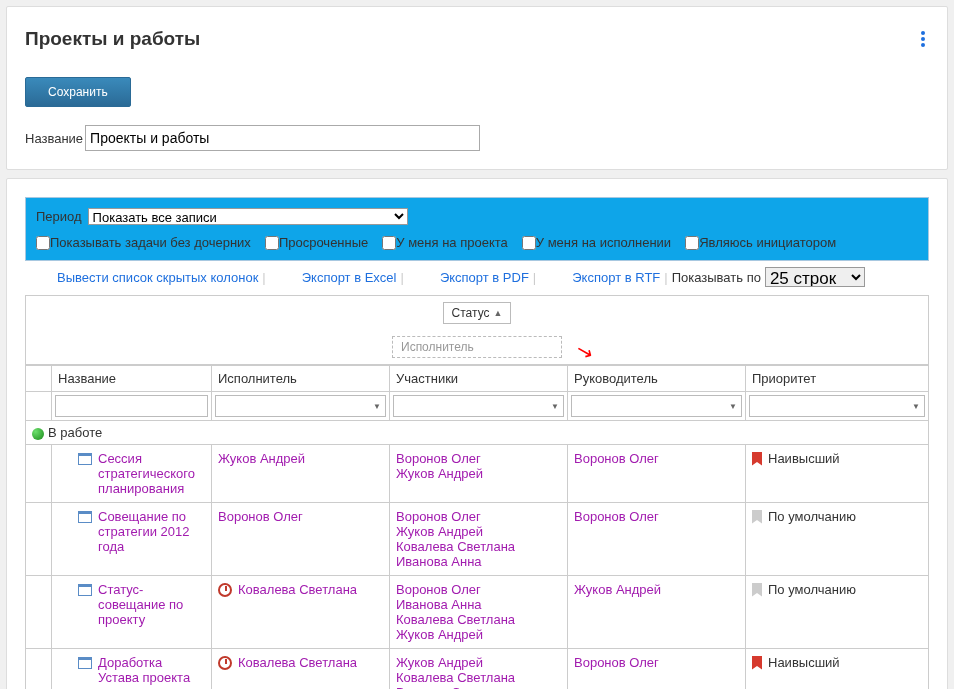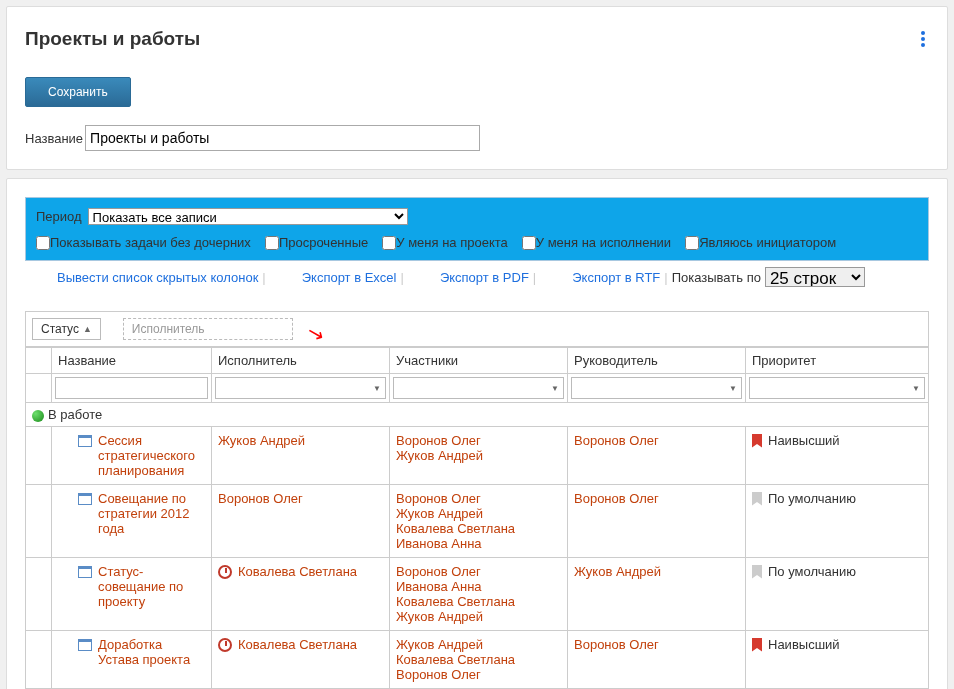--- a/index.html
+++ b/index.html
@@ -17,37 +17,37 @@
 .filter-top { display: flex; align-items: center; margin-bottom: 10px; }
 .filter-top label { margin-right: 6px; }
 .filter-top select { height: 17px; width: 320px; border: 1px solid #999; font-size: 13px; background: #fff; }
 .filter-checks { display: flex; gap: 14px; flex-wrap: wrap; }
 .filter-checks label { display: flex; align-items: flex-end; cursor: pointer; }
 .filter-checks input { width: 14px; height: 14px; }
 .toolbar { display: flex; align-items: center; gap: 4px; padding: 4px 0; }
 .toolbar a { color: #1e6fde; text-decoration: none; font-size: 13px; cursor: pointer; margin-left: 32px; }
 .toolbar .sep { color: #ccc; }
 .toolbar select { height: 20px; border: 1px solid #999; font-size: 17px; width: 100px; }
-.group-panel { border: 1px solid #ccc; padding: 6px; display: flex; align-items: center; gap: 22px; margin-top: 20px; }
+.group-panel { border: 1px solid #ccc; padding: 6px; display: flex; align-items: center; gap: 12px; margin-top: 4px; flex-direction: column; }
 .group-chip { display: inline-flex; align-items: center; border: 1px solid #bbb; background: #fff; padding: 3px 8px; font-size: 12px; gap: 4px; }
 .group-chip .arrow { font-size: 9px; color: #666; }
 .group-placeholder { border: 1px dashed #bbb; padding: 3px 8px; color: #999; font-size: 12px; width: 170px; position: relative; }
 .red-arrow { position: absolute; right: -32px; top: 2px; color: red; font-size: 20px; transform: rotate(-15deg); }
 table.grid { width: 100%; border-collapse: collapse; border: 1px solid #ccc; border-top: none; table-layout: fixed; }
 .grid th { background: #fff; border: 1px solid #ccc; padding: 5px 6px; text-align: left; font-weight: normal; font-size: 13px; }
 .grid td { border: 1px solid #ccc; padding: 6px; vertical-align: top; font-size: 13px; }
 .grid td.filter-cell { padding: 3px; background: #fff; }
 .grid td.filter-cell .filter-input { width: 100%; height: 22px; border: 1px solid #bbb; display: flex; align-items: center; justify-content: flex-end; padding-right: 4px; }
 .grid td.filter-cell .filter-input.text { justify-content: flex-start; }
 .drop-arrow { font-size: 8px; color: #666; }
 .group-row td { background: #fff; padding: 4px 6px; }
 .status-dot { width: 12px; height: 12px; border-radius: 50%; display: inline-block; vertical-align: middle; margin-right: 4px; }
 .status-green { background: radial-gradient(circle at 30% 30%, #6de06d, #1a8a1a); }
 .status-done { display: inline-block; width: 13px; height: 13px; background: repeating-conic-gradient(#000 0 25%, #fff 0 50%); background-size: 6px 6px; vertical-align: middle; margin-right: 4px; border: 1px solid #666; }
-.link { color: #c2410c; text-decoration: none; cursor: pointer; }
+.link { color: #a21caf; text-decoration: none; cursor: pointer; }
 .task-cell { display: flex; align-items: flex-start; gap: 6px; padding-left: 20px; }
 .cal-icon { width: 14px; height: 12px; background: #5a8cc6; position: relative; flex-shrink: 0; margin-top: 2px; }
 .cal-icon::before { content: ''; position: absolute; top: 3px; left: 1px; right: 1px; bottom: 1px; background: #fff; }
 .clock-icon { width: 14px; height: 14px; border: 2px solid #c0392b; border-radius: 50%; position: relative; display: inline-block; vertical-align: middle; margin-right: 6px; flex-shrink: 0; }
 .clock-icon::after { content: ''; position: absolute; top: 1px; left: 5px; width: 2px; height: 5px; background: #c0392b; }
 .prio { display: flex; align-items: center; gap: 6px; }
 .bm { width: 10px; height: 14px; display: inline-block; }
 .bm-red { background: #d63a2e; clip-path: polygon(0 0, 100% 0, 100% 100%, 50% 75%, 0 100%); }
 .bm-gray { background: #ccc; clip-path: polygon(0 0, 100% 0, 100% 100%, 50% 75%, 0 100%); }
 .col-expand { width: 26px; }

